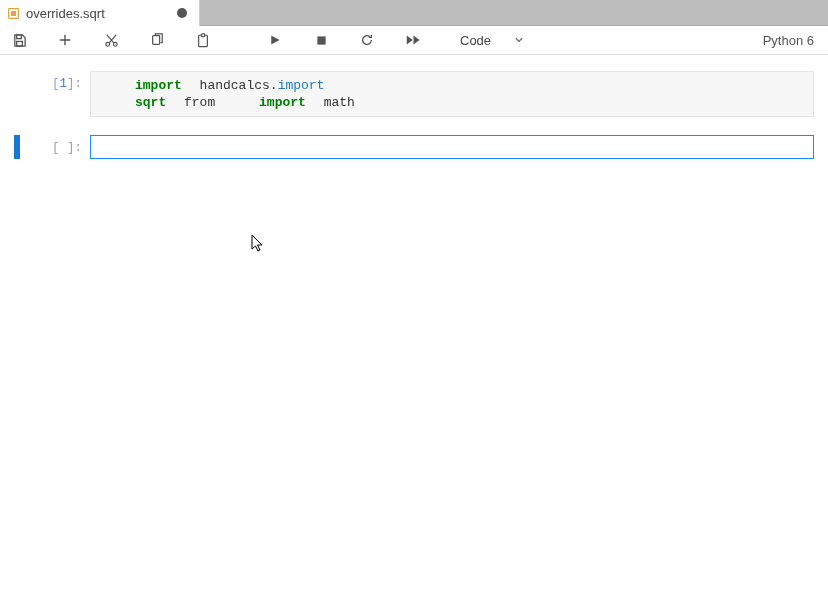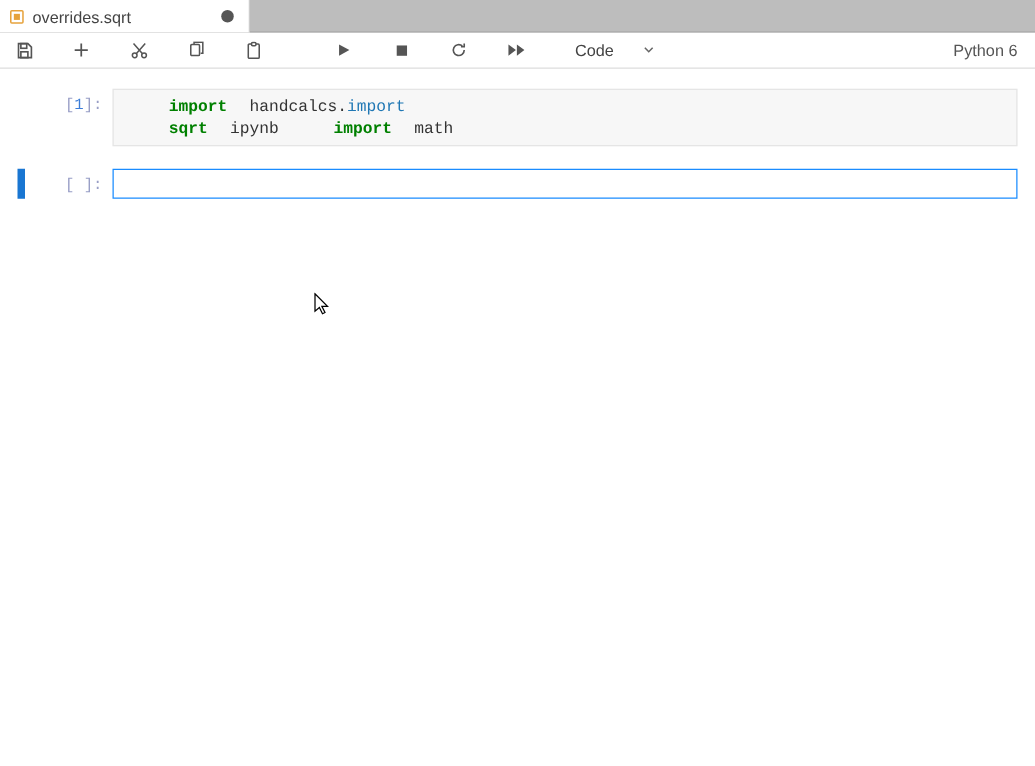--- a/index.html
+++ b/index.html
@@ -224,21 +224,21 @@
   <div class="spacer"></div>
   <div class="kernel-label">Python 6</div>
 </div>
 
 <div class="notebook">
 
   <div class="cell exec1">
     <div class="gutter"></div>
     <div class="prompt"><span class="brace">[</span><span class="exec">1</span><span class="brace">]:</span></div>
     <div class="input">
-      <div class="code"><span class="kw">import</span><span class="nm"> handcalcs.</span><span class="attr">import</span><br><span class="kw">sqrt</span><span class="nm"> ipynb </span><span class="kw">import</span><span class="nm"> math</span></div>
+      <div class="code"><span class="kw">import</span><span class="nm"> handcalcs.</span><span class="attr">import</span><br><span class="kw">sqrt</span><span class="nm"> from </span><span class="kw">import</span><span class="nm"> math</span></div>
     </div>
   </div>
 
   <div class="cell active">
     <div class="gutter"></div>
     <div class="prompt"><span class="brace">[</span><span class="exec"> </span><span class="brace">]:</span></div>
     <div class="input">
       <div class="code"></div>
     </div>
   </div>

